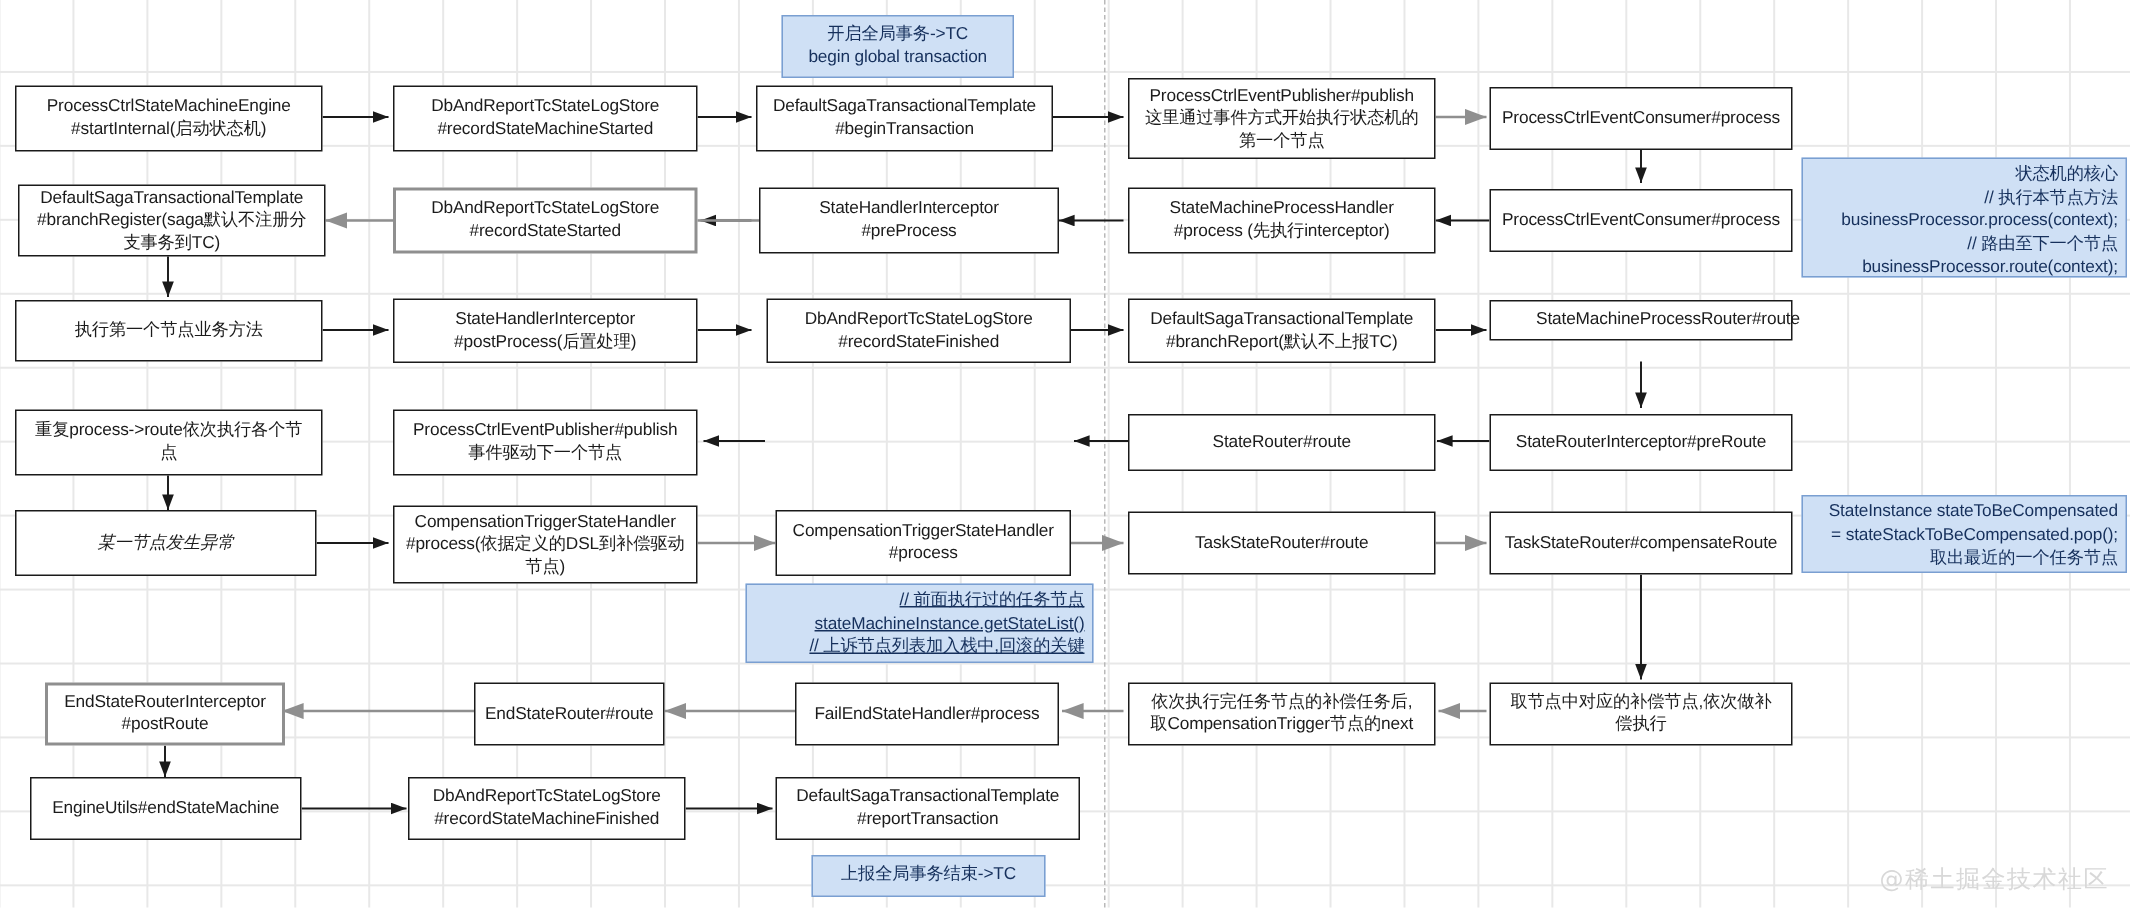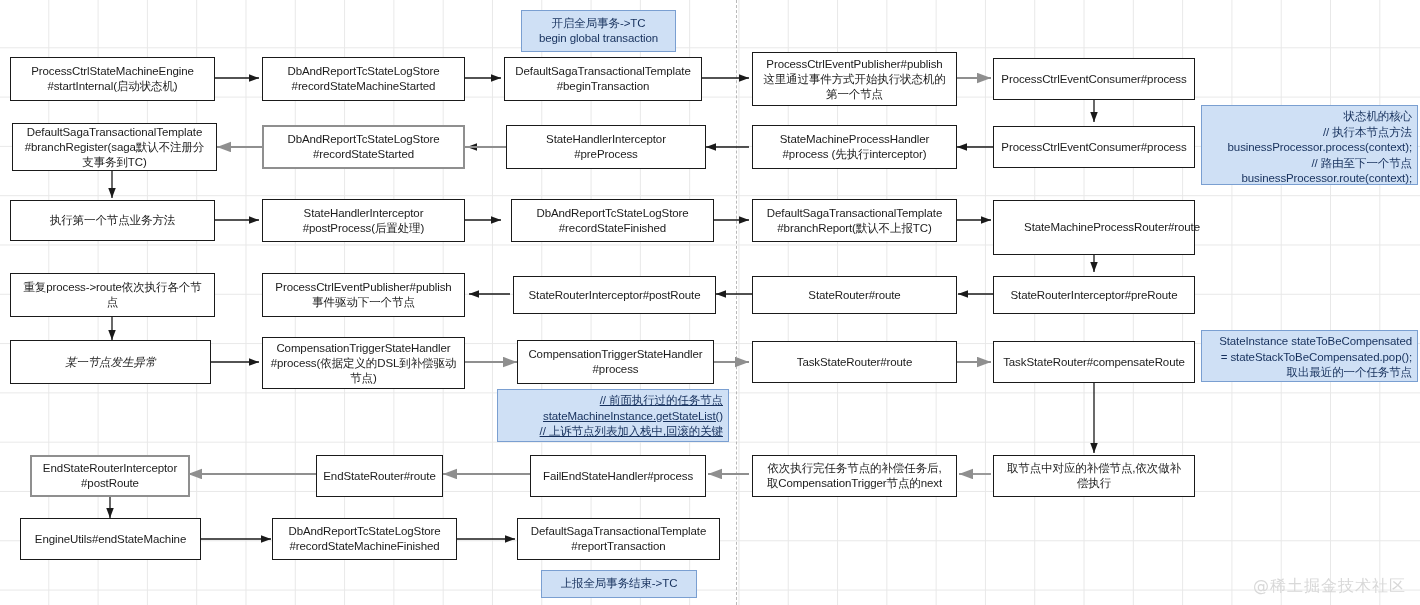--- a/index.html
+++ b/index.html
@@ -177,27 +177,26 @@
 #process (先执行interceptor)</div>
   <div class="node" style="left:993px;top:126px;width:202px;height:42px;">ProcessCtrlEventConsumer#process</div>
 
   <div class="node" style="left:10px;top:200px;width:205px;height:41px;">执行第一个节点业务方法</div>
   <div class="node" style="left:262px;top:199px;width:203px;height:43px;">StateHandlerInterceptor
 #postProcess(后置处理)</div>
   <div class="node" style="left:511px;top:199px;width:203px;height:43px;">DbAndReportTcStateLogStore
 #recordStateFinished</div>
   <div class="node" style="left:752px;top:199px;width:205px;height:43px;">DefaultSagaTransactionalTemplate
 #branchReport(默认不上报TC)</div>
-  <div class="node" style="left:993px;top:200px;width:202px;height:55px;padding-left:39px;">StateMachineProcessRouter#route</div>
+  <div class="node" style="left:993px;top:200px;width:202px;height:27px;padding-left:39px;">StateMachineProcessRouter#route</div>
 
   <div class="node" style="left:10px;top:273px;width:205px;height:44px;">重复process-&gt;route依次执行各个节
 点</div>
   <div class="node" style="left:262px;top:273px;width:203px;height:44px;">ProcessCtrlEventPublisher#publish
 事件驱动下一个节点</div>
-  <div class="node" style="left:513px;top:276px;width:203px;height:38px;">StateRouterInterceptor#postRoute</div>
   <div class="node" style="left:752px;top:276px;width:205px;height:38px;">StateRouter#route</div>
   <div class="node" style="left:993px;top:276px;width:202px;height:38px;">StateRouterInterceptor#preRoute</div>
 
   <div class="node" style="left:10px;top:340px;width:201px;height:44px;font-style:italic;">某一节点发生异常</div>
   <div class="node" style="left:262px;top:337px;width:203px;height:52px;">CompensationTriggerStateHandler
 #process(依据定义的DSL到补偿驱动
 节点)</div>
   <div class="node" style="left:517px;top:340px;width:197px;height:44px;">CompensationTriggerStateHandler
 #process</div>
   <div class="node" style="left:752px;top:341px;width:205px;height:42px;">TaskStateRouter#route</div>

